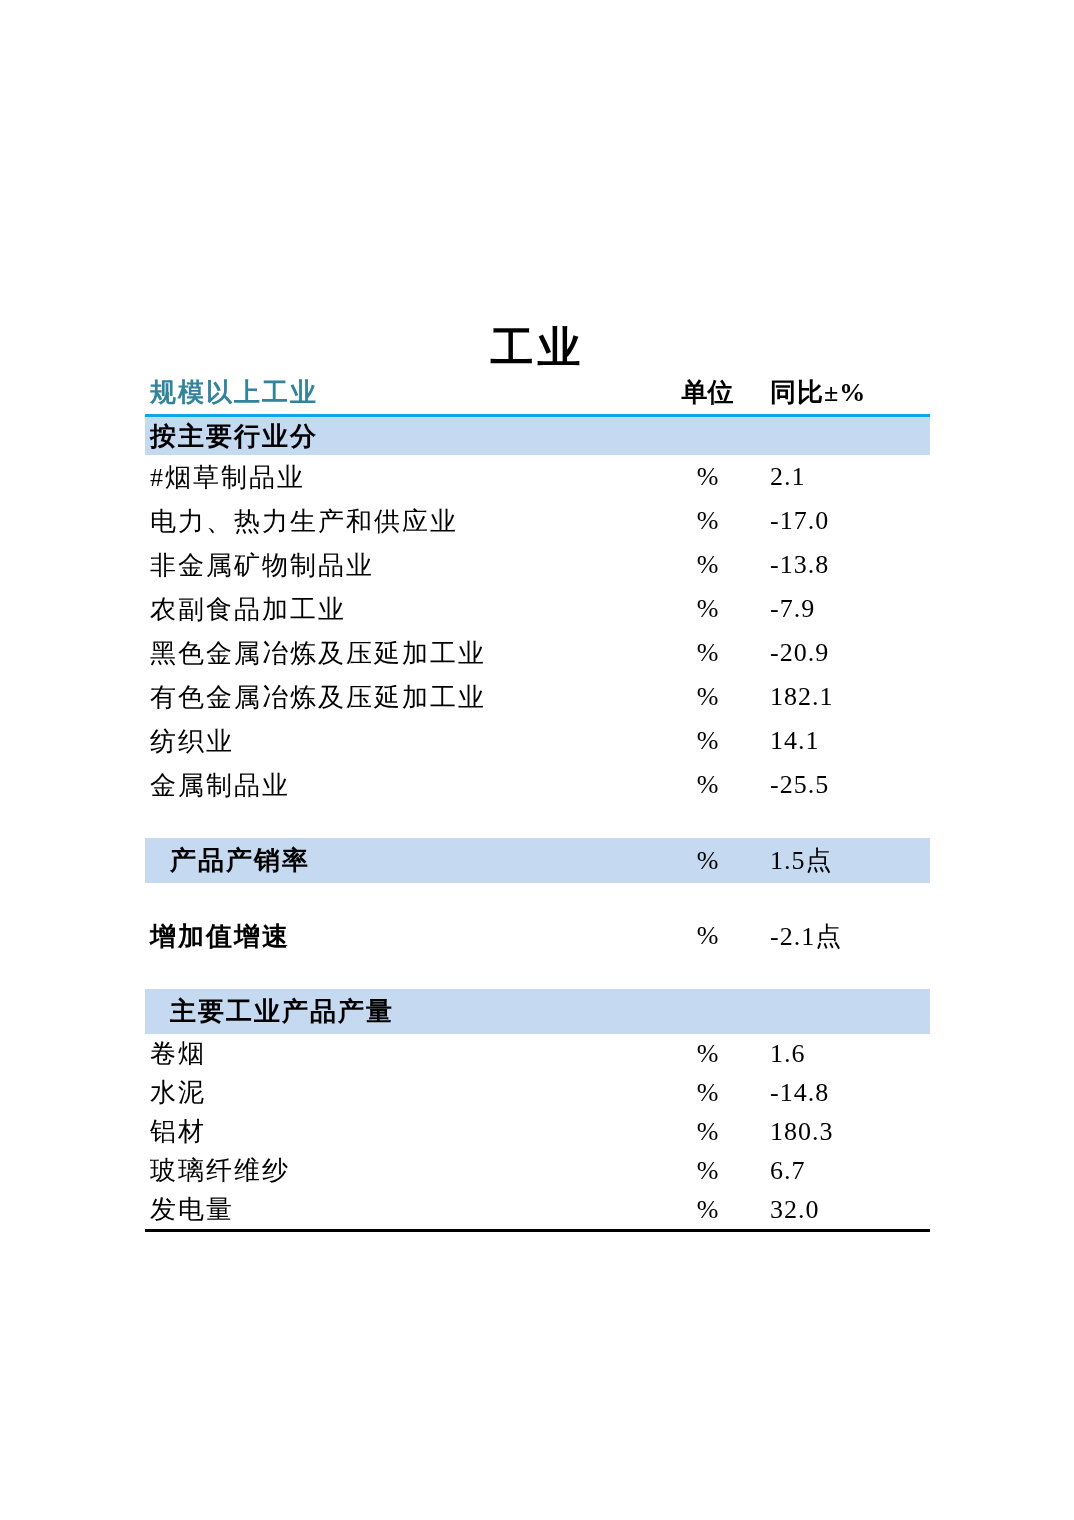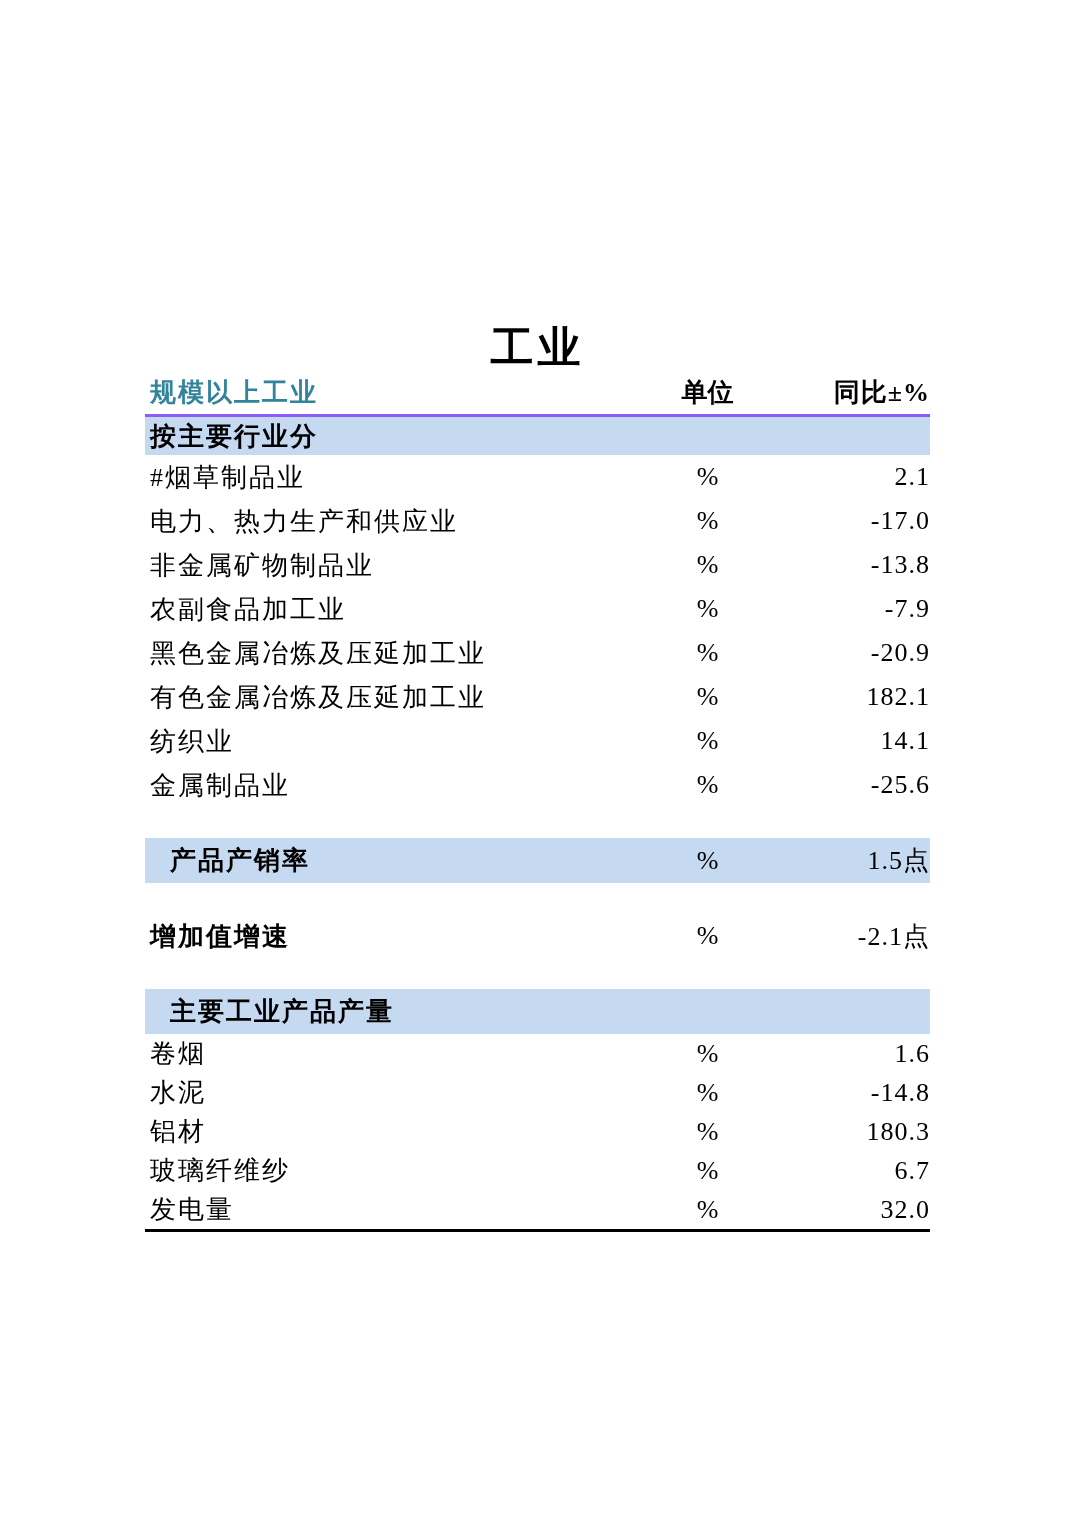--- a/index.html
+++ b/index.html
@@ -26,38 +26,38 @@
     font-size: 43px;
     font-weight: bold;
     letter-spacing: 4px;
     height: 44px;
     line-height: 44px;
   }
   .header-row {
     display: flex;
     align-items: center;
     height: 44px;
-    border-bottom: 3px solid #8b5cf6;
+    border-bottom: 3px solid #0ea5e9;
   }
   .cell { box-sizing: border-box; }
   .cell.name {
     flex: 1;
     font-size: 26px;
     letter-spacing: 2px;
     padding-left: 5px;
     white-space: nowrap;
   }
   .cell.unit {
     width: 125px;
     text-align: center;
     font-size: 26px;
   }
   .cell.value {
     width: 160px;
-    text-align: right;
+    text-align: left;
     font-size: 26px;
     letter-spacing: 1px;
   }
   .header-row .name {
     color: var(--teal, #31849B);
     font-weight: bold;
   }
   .header-row .unit,
   .header-row .value {
     font-weight: bold;
@@ -138,21 +138,21 @@
         <div class="cell value">182.1</div>
       </div>
       <div class="row row-data group-industries">
         <div class="cell name ind2">纺织业</div>
         <div class="cell unit">%</div>
         <div class="cell value">14.1</div>
       </div>
       <div class="row row-data group-industries">
         <div class="cell name ind2">金属制品业</div>
         <div class="cell unit">%</div>
-        <div class="cell value">-25.6</div>
+        <div class="cell value">-25.5</div>
       </div>
       <div class="row row-gap"></div>
       <div class="row row-band">
         <div class="cell name">产品产销率</div>
         <div class="cell unit">%</div>
         <div class="cell value">1.5点</div>
       </div>
       <div class="row row-gap"></div>
       <div class="row row-plain">
         <div class="cell name">增加值增速</div>

